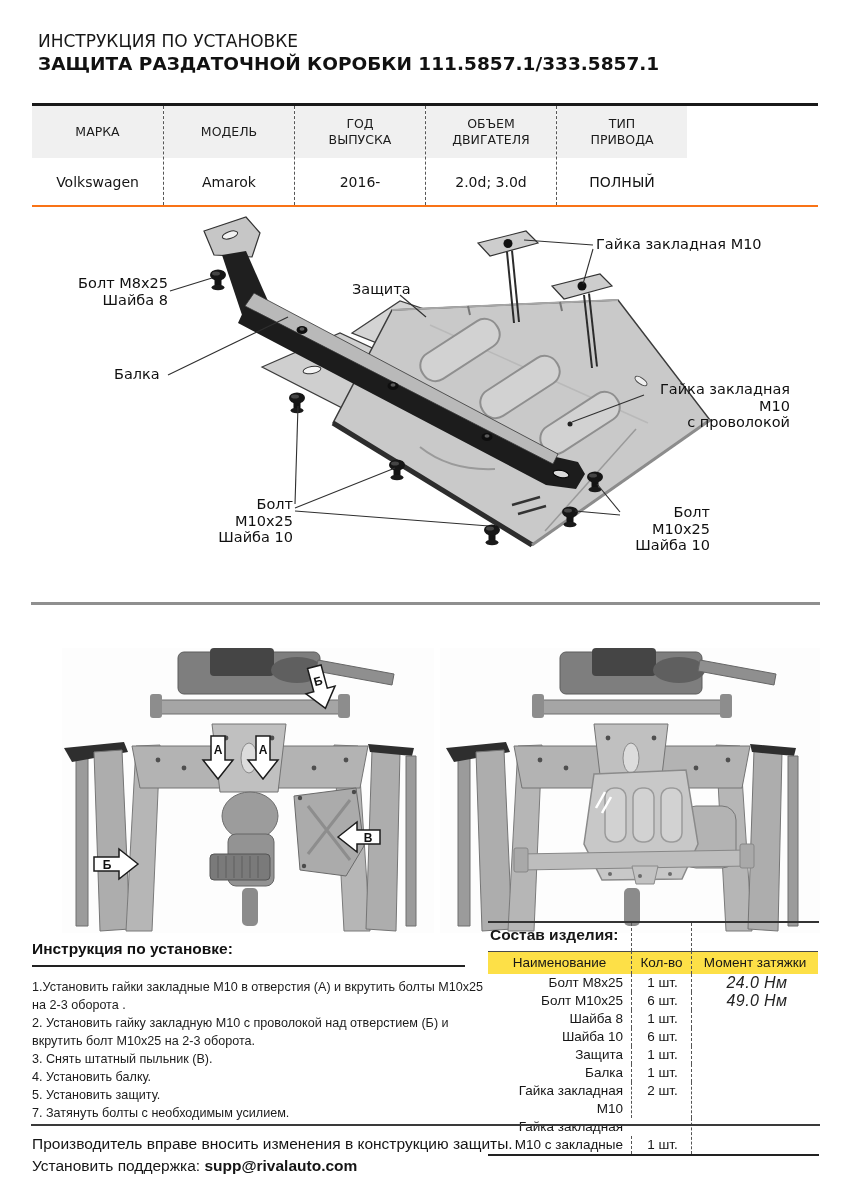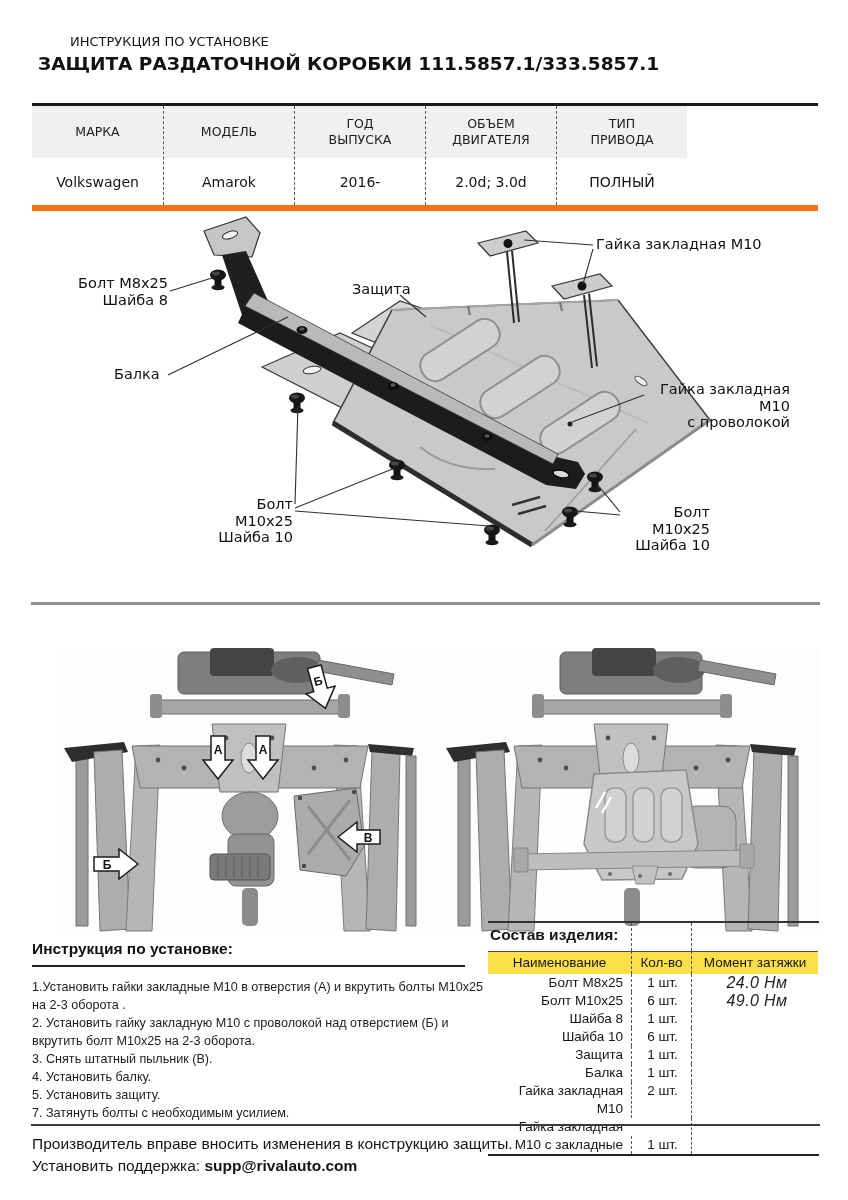--- a/index.html
+++ b/index.html
@@ -1,25 +1,25 @@
 <!DOCTYPE html>
 <html><head>
 <meta charset="utf-8">
 <style>
   html,body{margin:0;padding:0;background:#fff;}
   .page{position:relative;width:848px;height:1200px;background:#fff;overflow:hidden;
         font-family:"DejaVu Sans",sans-serif;color:#1a1a1a;}
   
   .hdr{position:absolute;left:38px;top:31px;}
-  .hdr-line1{font-size:13px;line-height:21px;color:#171717;margin-left:32px;}
+  .hdr-line1{font-size:17px;line-height:21px;color:#171717;}
   .hdr-line2{font-size:18.5px;line-height:24px;font-weight:bold;color:#111;}
   
   .vtable{position:absolute;left:32px;top:103px;width:786px;display:grid;
           grid-template-columns:repeat(6,1fr);
-          border-top:3px solid #191919;border-bottom:6px solid #f97316;}
+          border-top:3px solid #191919;border-bottom:2px solid #f97316;}
   .vcol{display:flex;flex-direction:column;}
   .vcol + .vcol{border-left:1px dashed #555;}
   .vth{height:52px;display:flex;align-items:center;justify-content:center;text-align:center;
        background:#f0f0f0;font-size:12.5px;line-height:16px;white-space:pre-line;color:#1b1b1b;}
   .vtd{height:47px;display:flex;align-items:center;justify-content:center;font-size:14px;color:#141414;}
   
   .diagram{position:absolute;left:0;top:205px;width:848px;height:397px;}
   .diagram svg{position:absolute;left:0;top:0;}
   .co{position:absolute;font-size:14.5px;line-height:16.5px;color:#101010;}
   .co-line{display:block;}

